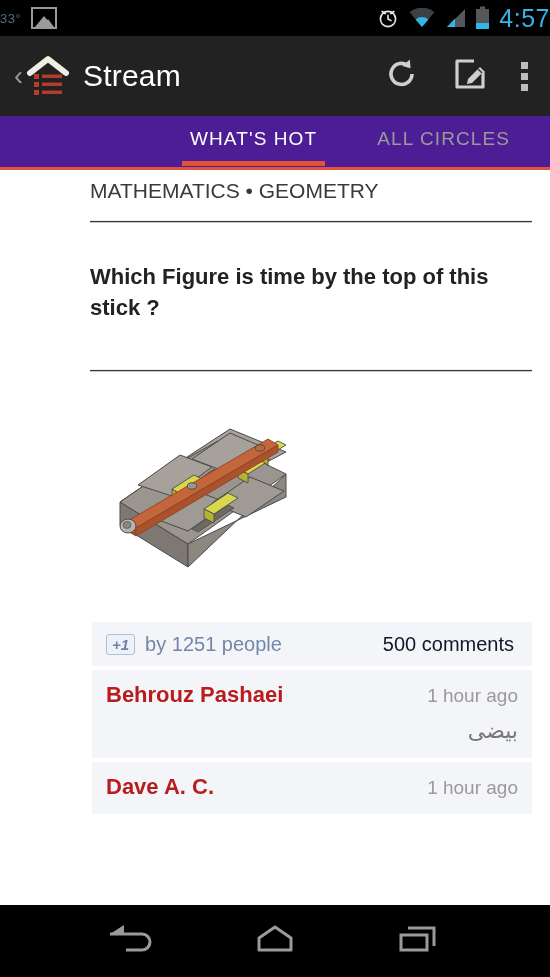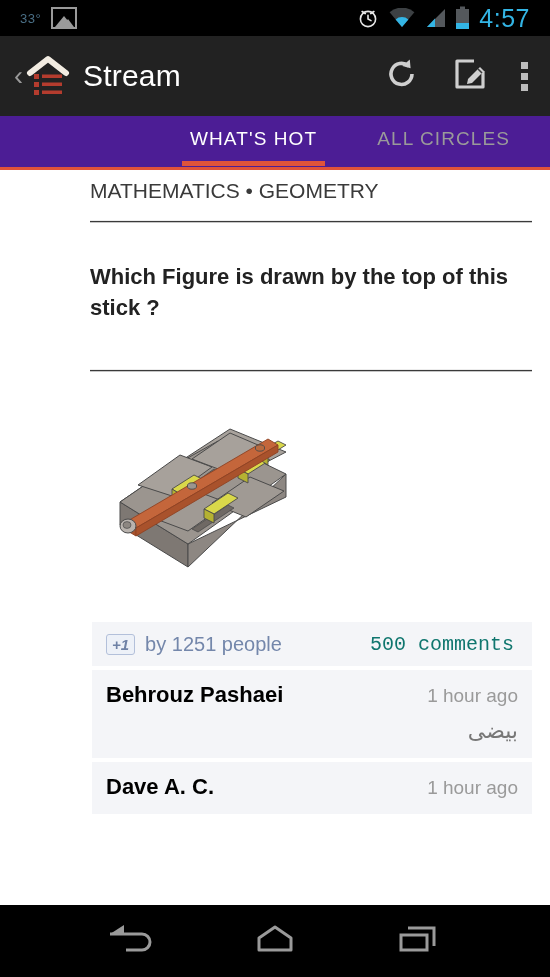--- a/index.html
+++ b/index.html
@@ -7,21 +7,21 @@
     width: 550px; height: 977px;
     background: #ffffff;
     font-family: "Liberation Sans", sans-serif;
     overflow: hidden;
   }
   .phone { position: relative; width: 550px; height: 977px; background:#fff; }
 
   
   .statusbar {
     height: 36px; background:#000; display:flex; align-items:center;
-    padding: 0 20px; position:relative;
+    padding: 0 0; position:relative;
   }
   .sb-left { display:flex; align-items:center; gap:10px; }
   .sb-temp { color:#4a6f86; font-size:13px; letter-spacing:.5px; }
   .sb-img-icon {
     width:26px; height:22px; border:2px solid #9a9a9a; position:relative; overflow:hidden;
     background:#000;
   }
   .sb-img-icon::before {
     content:""; position:absolute; left:2px; bottom:0; width:0; height:0;
     border-left:9px solid transparent; border-right:9px solid transparent;
@@ -92,28 +92,28 @@
   .plusone-bar {
     margin:16px 18px 0 92px; background:#f4f5f8; height:44px;
     display:flex; align-items:center; padding:0 14px; justify-content:space-between;
   }
   .p1-left { display:flex; align-items:center; gap:10px; }
   .p1-badge {
     border:1px solid #b3c0da; color:#6f82a6; font-size:15px; font-weight:bold; font-style:italic;
     padding:1px 5px; border-radius:3px; background:#edf1f8;
   }
   .p1-text { color:#7487ab; font-size:20px; }
-  .p1-comments { color:#0f766e; font-size:20px; padding-right:4px;font-family:Liberation Mono, monospace; }
+  .p1-comments { color:#0f172a; font-size:20px; padding-right:4px; }
 
   
   .comment {
     margin:4px 18px 0 92px; background:#f4f5f8; padding:12px 14px 14px 14px;
   }
   .cm-head { display:flex; align-items:baseline; justify-content:space-between; }
-  .cm-name { font-size:22px; font-weight:bold; color:#000000; }
+  .cm-name { font-size:22px; font-weight:bold; color:#b91c1c; }
   .cm-time { font-size:19px; color:#9a9a9a; }
   .cm-body { font-size:21px; color:#777777; margin-top:10px; }
   .cm-body.rtl { direction:rtl; text-align:right; font-size:22px; }
 
   
   .navbar {
     position:absolute; left:0; bottom:0; width:550px; height:72px; background:#000000;
     display:flex; align-items:center; justify-content:space-around; padding:0 60px;
   }
 </style>
@@ -203,21 +203,21 @@
     </div>
     <div class="tab-redline"></div>
   </div>
 
   <div class="post">
 
 
     <div class="post-body">
       <div class="pb-line">MATHEMATICS • GEOMETRY</div>
       <div class="pb-divider">————————————————————————</div>
-      <div class="pb-question">Which Figure is drawn by the top of this stick ?</div>
+      <div class="pb-question">Which Figure is time by the top of this stick ?</div>
       <div class="pb-divider pb-divider2">————————————————————————</div>
     </div>
 
     <div class="post-image">
       <div class="cad-wrap">
         <svg width="190" height="165" viewBox="0 0 190 165">
 
           <polygon points="12,95 12,118 80,160 80,137" fill="#7e7873" stroke="#4a4a4a" stroke-width="1"></polygon>
 
           <polygon points="80,160 80,137 178,90 178,67" fill="#8d8782" stroke="#4a4a4a" stroke-width="1"></polygon>

